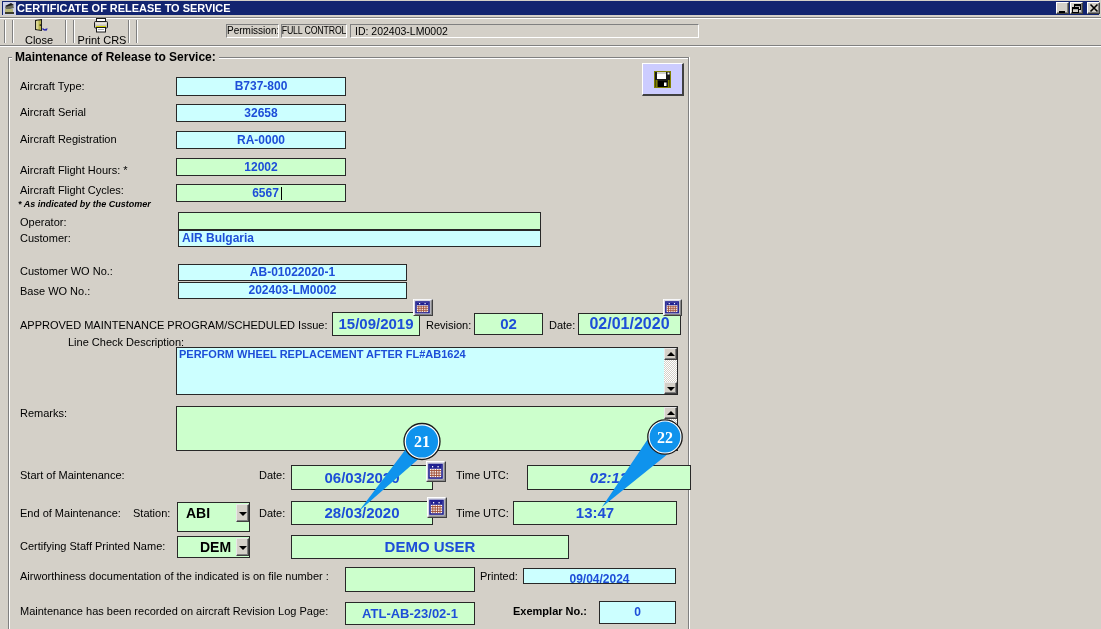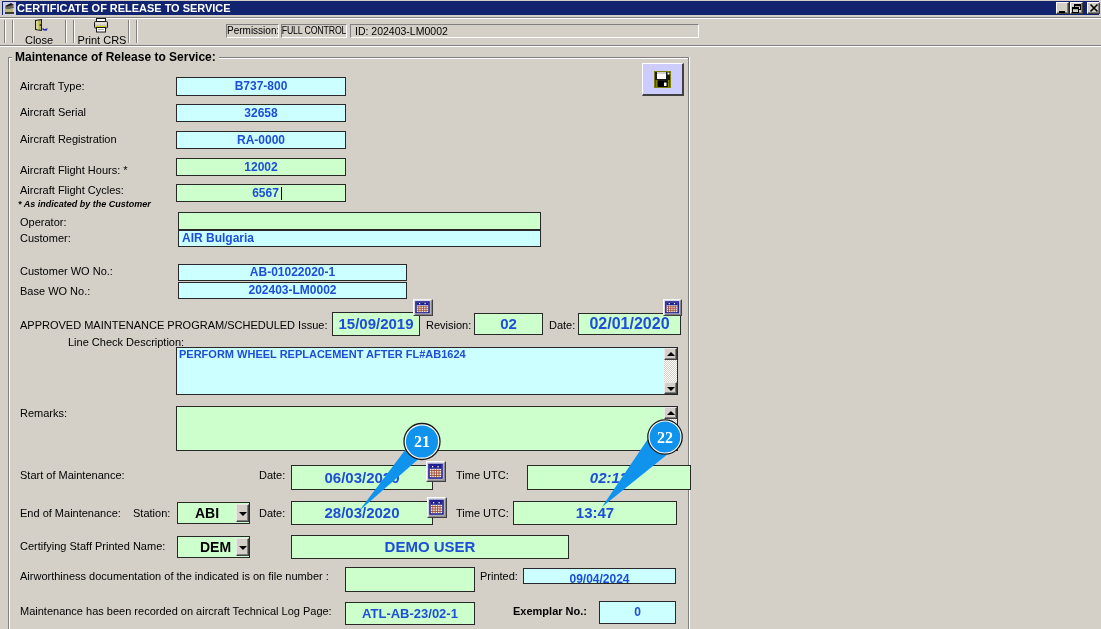--- a/index.html
+++ b/index.html
@@ -144,36 +144,36 @@
 <div class="fld grn" style="left:176px; top:406px; width:502px; height:45px;"></div>
 
 <div class="lbl" style="left:20px; top:468px;">Start of Maintenance:</div>
 <div class="lbl" style="left:259px; top:468px;">Date:</div>
 <div class="fld grn" style="left:291px; top:465px; width:142px; height:25px; line-height:23px; font-size:15px;">06/03/2020</div>
 <div class="lbl" style="left:456px; top:468px;">Time UTC:</div>
 <div class="fld grn" style="left:527px; top:465px; width:164px; height:25px; line-height:23px; font-size:15px;font-style:italic;">02:12</div>
 
 <div class="lbl" style="left:20px; top:506px;">End of Maintenance:</div>
 <div class="lbl" style="left:133px; top:506px;">Station:</div>
-<div class="fld grn" style="left:177px; top:502px; width:73px; height:22px; text-align:left; padding-left:17px; line-height:20px; font-size:14px; color:#000;">ABI</div>
+<div class="fld grn" style="left:177px; top:502px; width:73px; height:30px; text-align:left; padding-left:8px; line-height:20px; font-size:14px; color:#000;">ABI</div>
 <div class="lbl" style="left:259px; top:506px;">Date:</div>
 <div class="fld grn" style="left:291px; top:501px; width:142px; height:24px; line-height:22px; font-size:15px;">28/03/2020</div>
 <div class="lbl" style="left:456px; top:506px;">Time UTC:</div>
 <div class="fld grn" style="left:513px; top:501px; width:164px; height:24px; line-height:22px; font-size:15px;">13:47</div>
 
 <div class="lbl" style="left:20px; top:539px;">Certifying Staff Printed Name:</div>
 <div class="fld grn" style="left:177px; top:536px; width:73px; height:22px; text-align:left; padding-left:22px; line-height:20px; font-size:14px; color:#000;">DEM</div>
 <div class="fld grn" style="left:291px; top:535px; width:278px; height:24px; line-height:22px; font-size:15px;">DEMO USER</div>
 
 <div class="lbl" style="left:20px; top:569px;">Airworthiness documentation of the indicated is on file number :</div>
 <div class="fld grn" style="left:345px; top:567px; width:130px; height:25px;"></div>
 <div class="lbl" style="left:480px; top:569px;">Printed:</div>
 <div class="fld" style="left:523px; top:568px; width:153px; height:16px; line-height:20px;">09/04/2024</div>
 
-<div class="lbl" style="left:20px; top:604px;">Maintenance has been recorded on aircraft Technical Log Page:</div>
+<div class="lbl" style="left:20px; top:604px;">Maintenance has been recorded on aircraft Revision Log Page:</div>
 <div class="fld grn" style="left:345px; top:602px; width:130px; height:23px; line-height:21px; font-size:13px;">ATL-AB-23/02-1</div>
 <div class="lbl" style="left:513px; top:604px;font-weight:bold;">Exemplar No.:</div>
 <div class="fld" style="left:599px; top:601px; width:77px; height:23px; line-height:21px;">0</div>
 
 <div class="cal" style="left:413px; top:299px; width:20px; height:17px;"><svg viewBox="0 0 20 21" width="100%" height="100%" preserveAspectRatio="none">
 <rect x="0" y="0" width="20" height="21" fill="#D8D8E4"></rect>
 <path d="M0,21 L0,0 L20,0" stroke="#fff" stroke-width="2" fill="none"></path>
 <path d="M0.5,20.5 L19.5,20.5 L19.5,0.5" stroke="#404040" stroke-width="1.6" fill="none"></path>
 <path d="M2,19.2 L18.2,19.2 L18.2,2" stroke="#808080" stroke-width="1.2" fill="none"></path>
 <rect x="3" y="3.5" width="13" height="13.5" fill="#fff" stroke="#202090" stroke-width="1.6"></rect>

